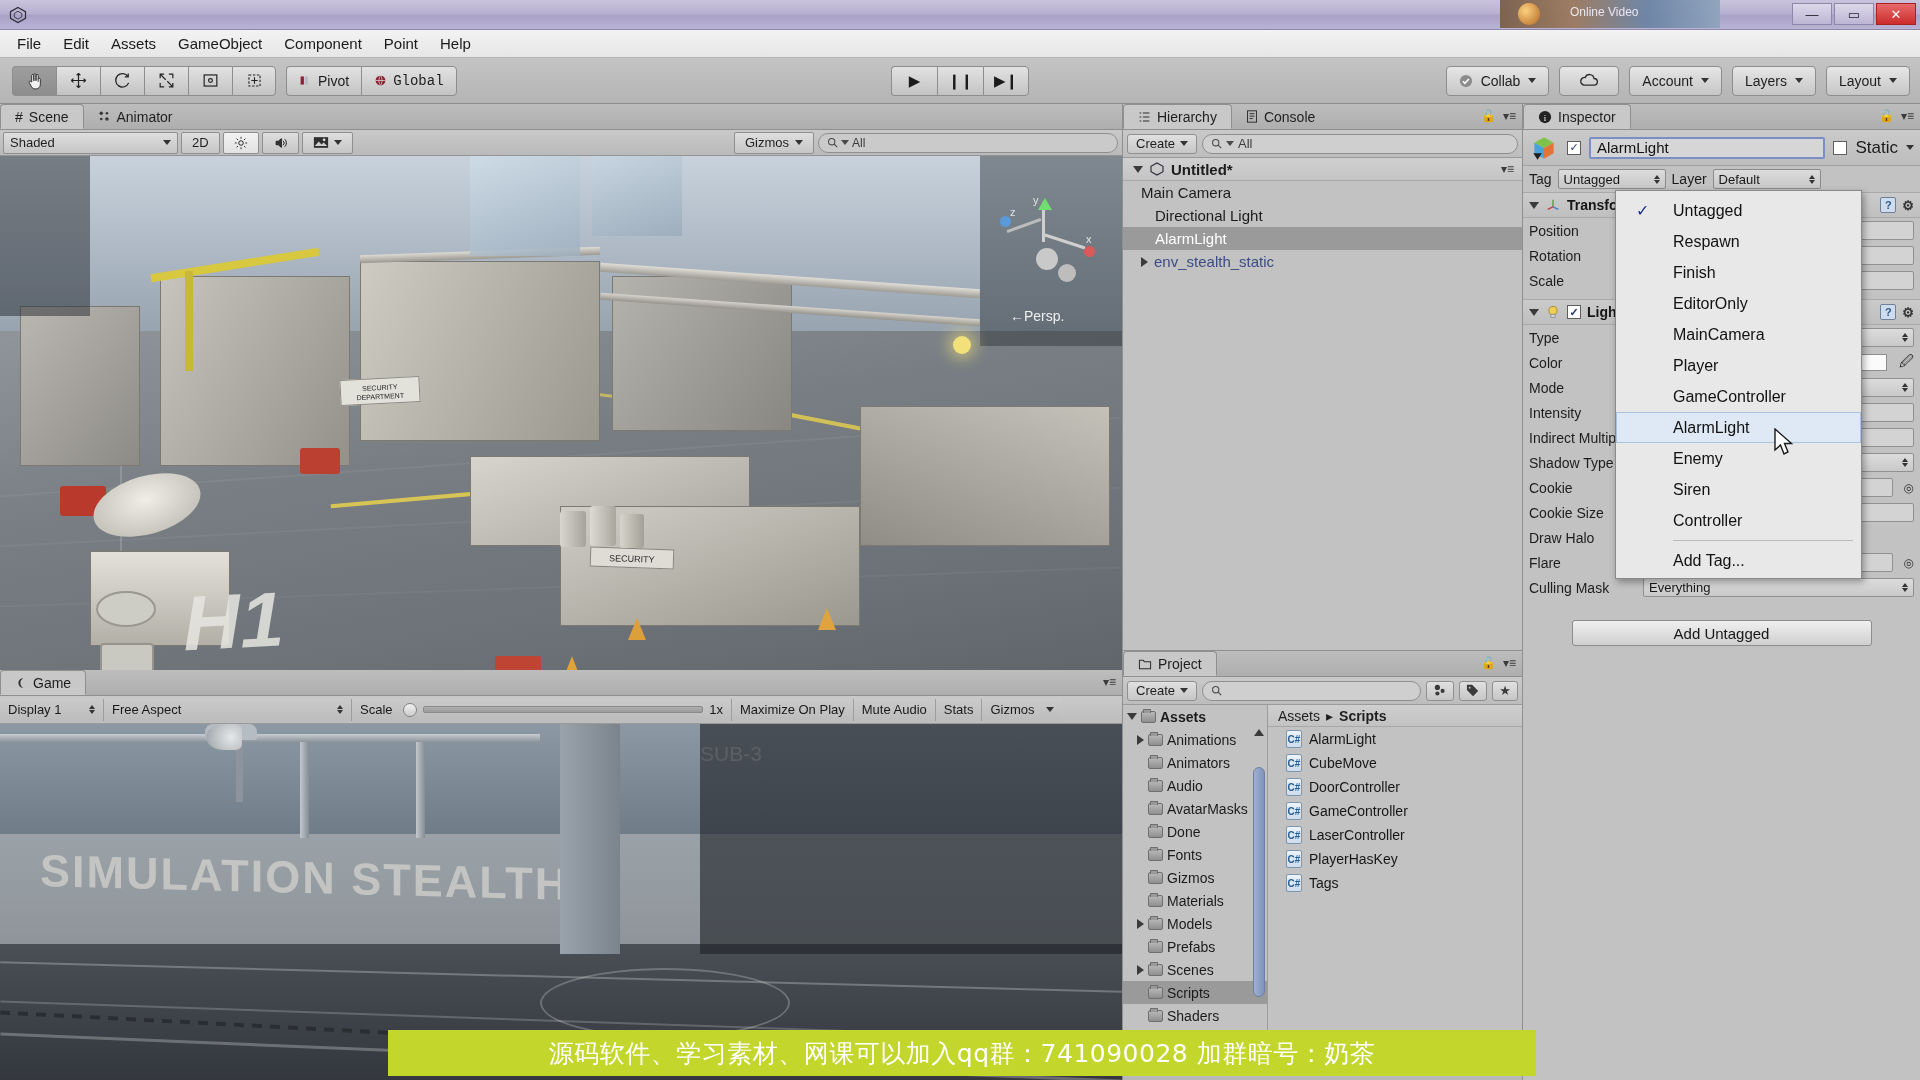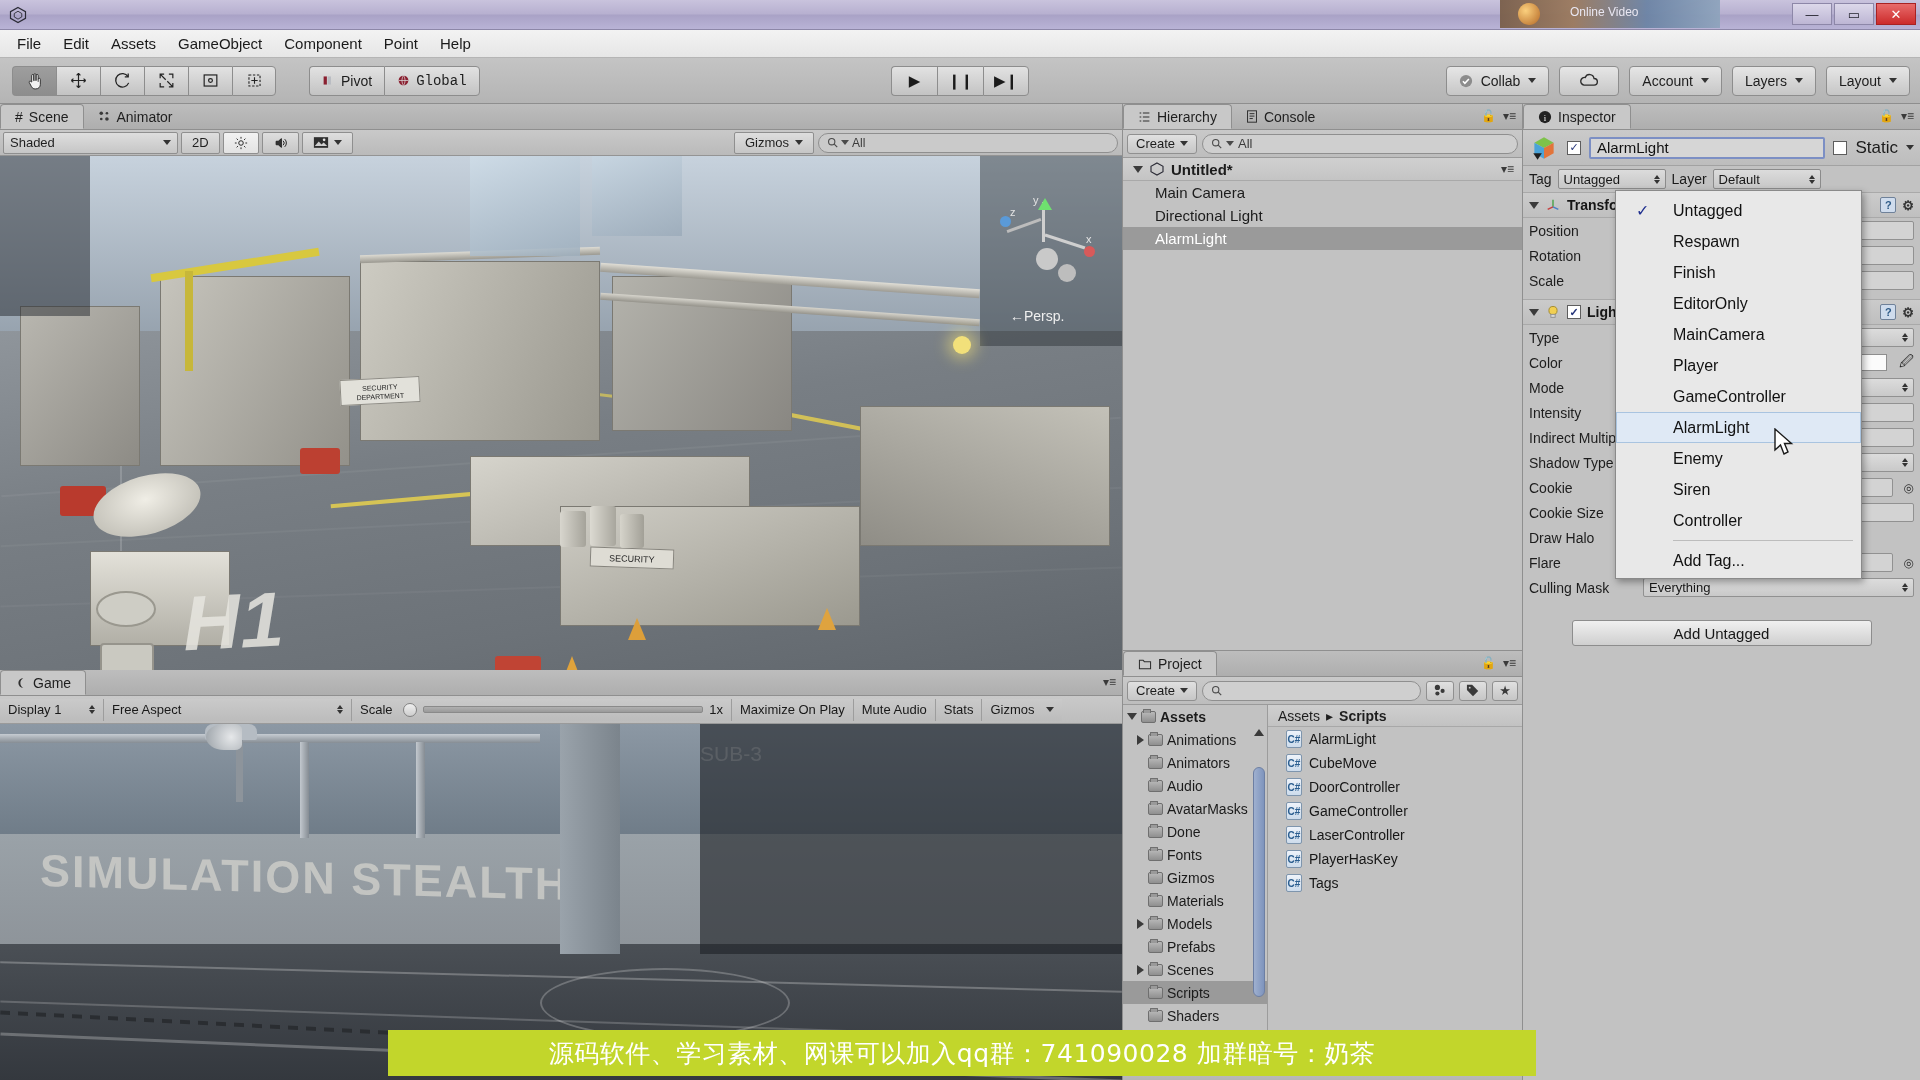--- a/index.html
+++ b/index.html
@@ -65,21 +65,21 @@
   .tbtn {
     width:44px; height:30px;
     background: linear-gradient(to bottom,#e2e2e2,#c3c3c3);
     border:1px solid #8d8d8d; border-right-width:0;
     display:flex;align-items:center;justify-content:center;
     color:#2a2a2a;
   }
   .tbtn:first-child { border-radius:4px 0 0 4px; }
   .tbtn:last-child { border-right-width:1px; border-radius:0 4px 4px 0; }
   .tbtn.on { background: linear-gradient(to bottom,#9e9e9e,#8d8d8d); }
-  .pg { display:flex; margin-left:33px; }
+  .pg { display:flex; margin-left:10px; }
   .pgbtn {
     height:30px; padding:0 12px;
     background: linear-gradient(to bottom,#e2e2e2,#c3c3c3);
     border:1px solid #8d8d8d; border-right-width:0;
     display:flex;align-items:center;gap:6px; font-size:14px; color:#1d1d1d;
   }
   .pgbtn:first-child{border-radius:4px 0 0 4px;}
   .pgbtn:last-child{border-right-width:1px;border-radius:0 4px 4px 0;font-family:Liberation Mono, monospace;}
   .playgrp { position:absolute; left:50%; transform:translateX(-50%); display:flex; }
   .playbtn{
@@ -610,28 +610,32 @@
     </div>
     <div>
       <div class="hrow scene">
         <span class="tri down"></span>
         <svg width="16" height="16" viewBox="0 0 24 24">
             <polygon points="12,3 21,8 21,16 12,21 3,16 3,8" fill="none" stroke="#2b2b36" stroke-width="1.7"></polygon>
           </svg>
         <span>Untitled*</span>
         <span style="margin-left:auto;margin-right:8px;font-size:12px;color:#3a3a3a;font-weight:normal">▾≡</span>
       </div>
-      <div class="hrow" style="padding-left:32px">
+      <div class="hrow" style="padding-left:18px">
         <span>Main Camera</span>
       </div>
       <div class="hrow" style="padding-left:32px">
         <span>Directional Light</span>
       </div>
       <div class="hrow sel" style="padding-left:32px">
         <span>AlarmLight</span>
+      </div>
+      <div class="hrow prefab" style="padding-left:18px">
+        <span class="tri"></span>
+        <span>env_stealth_static</span>
       </div>
     </div>
   </div>
 
   <div class="panel" id="proj-panel">
     <div class="tabstrip">
       <div class="tab active">
         <svg width="14" height="12" viewBox="0 0 16 14" stroke="#2e2e2e" stroke-width="1.2" fill="none">
             <path d="M1.5 12.5V2.5h4.3l1.4 1.8h7.3v8.2z"></path>
           </svg>

